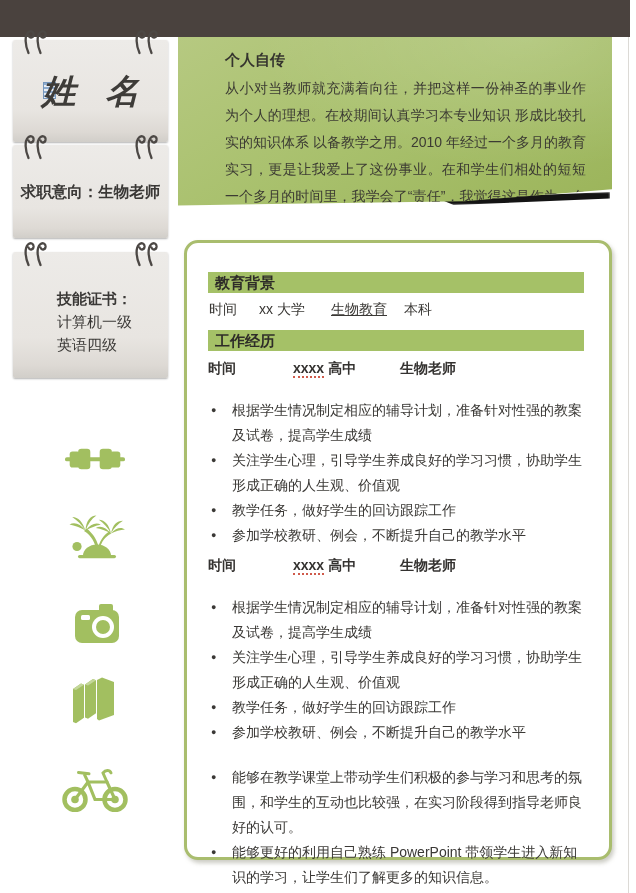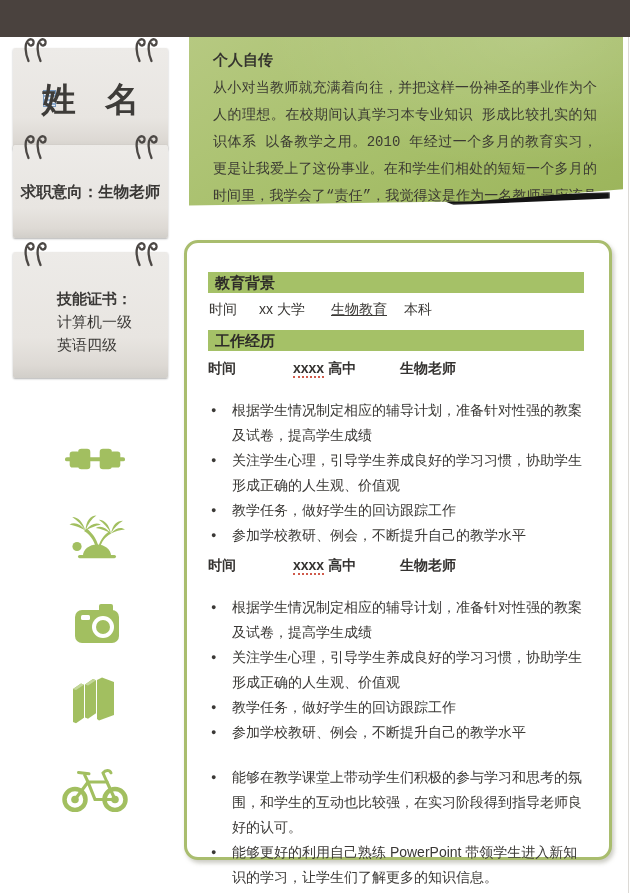--- a/index.html
+++ b/index.html
@@ -11,21 +11,21 @@
   
   .topbar { position:absolute; left:0; top:0; width:630px; height:37px; background:#4a423e; }
   .page-edge { position:absolute; left:628px; top:37px; width:1px; height:856px; background:#dcdad6; }
 
   
   .card {
     position:absolute; left:13px; width:155px; border-radius:2px;
     background:linear-gradient(180deg,#edebe8 0%,#e8e5e1 68%,#ddd9d4 90%,#d1cec9 100%);
     box-shadow:0 1px 2px rgba(0,0,0,0.3);
   }
-  .card-name   { top:48px;  height:102px; z-index:3; }
+  .card-name   { top:40px;  height:102px; z-index:3;font-style:italic; }
   .card-intent { top:145px; height:93px;  z-index:3; }
   .card-skills { top:252px; height:126px; z-index:3; }
   .rings { position:absolute; top:-13px; width:26px; height:28px; }
   .rings.left { left:9px; } .rings.right { right:9px; }
   .rings svg { overflow:visible; display:block; }
 
   .name-line { position:relative; text-align:center; line-height:102px; }
   .name-text { font-size:34px; font-weight:bold; letter-spacing:10px; padding-left:10px; color:#3e3c39; }
   .doc-icon {
     position:absolute; left:30px; top:42px; width:13px; height:17px;
@@ -45,27 +45,26 @@
   .icon-books    { left:69px; top:671px; }
   .icon-bike     { left:62px; top:764px; }
 
   
   .curl-shadow {
     position:absolute; left:440px; top:192px; width:170px; height:13px;
     background:#141414; clip-path:polygon(0 55%,100% 0,100% 50%,8% 100%);
     filter:blur(1px); z-index:1;
   }
   .profile-box {
-    position:absolute; left:189px; top:37px; width:434px; height:171px;
-    padding:14px 26px 0 24px; z-index:2;
+    position:absolute; left:178px; top:37px; width:434px; height:171px;
+    padding:14px 26px 0 47px; z-index:2;
     background:
       radial-gradient(ellipse at 80% 0%, rgba(255,255,255,0.16), transparent 55%),
       linear-gradient(150deg,#b6c981 0%,#a8c06c 50%,#9bb45a 100%);
     clip-path:polygon(0 0,100% 0,100% 89%,66% 96%,0 98.5%);
-    font-family:Liberation Mono, monospace;
   }
   .profile-title { font-size:15px; font-weight:bold; color:#35342e; margin-bottom:5px; }
   .profile-text  { font-size:14px; line-height:27px; color:#3c3b33; text-align:justify; }
 
   
   .main-box {
     position:absolute; left:184px; top:240px; width:428px; height:620px; z-index:2;
     background:#fff; border:3px solid #a9bd6e; border-radius:14px;
     box-shadow:2px 3px 4px rgba(130,130,112,0.42);
     padding:29px 25px 8px 21px;

